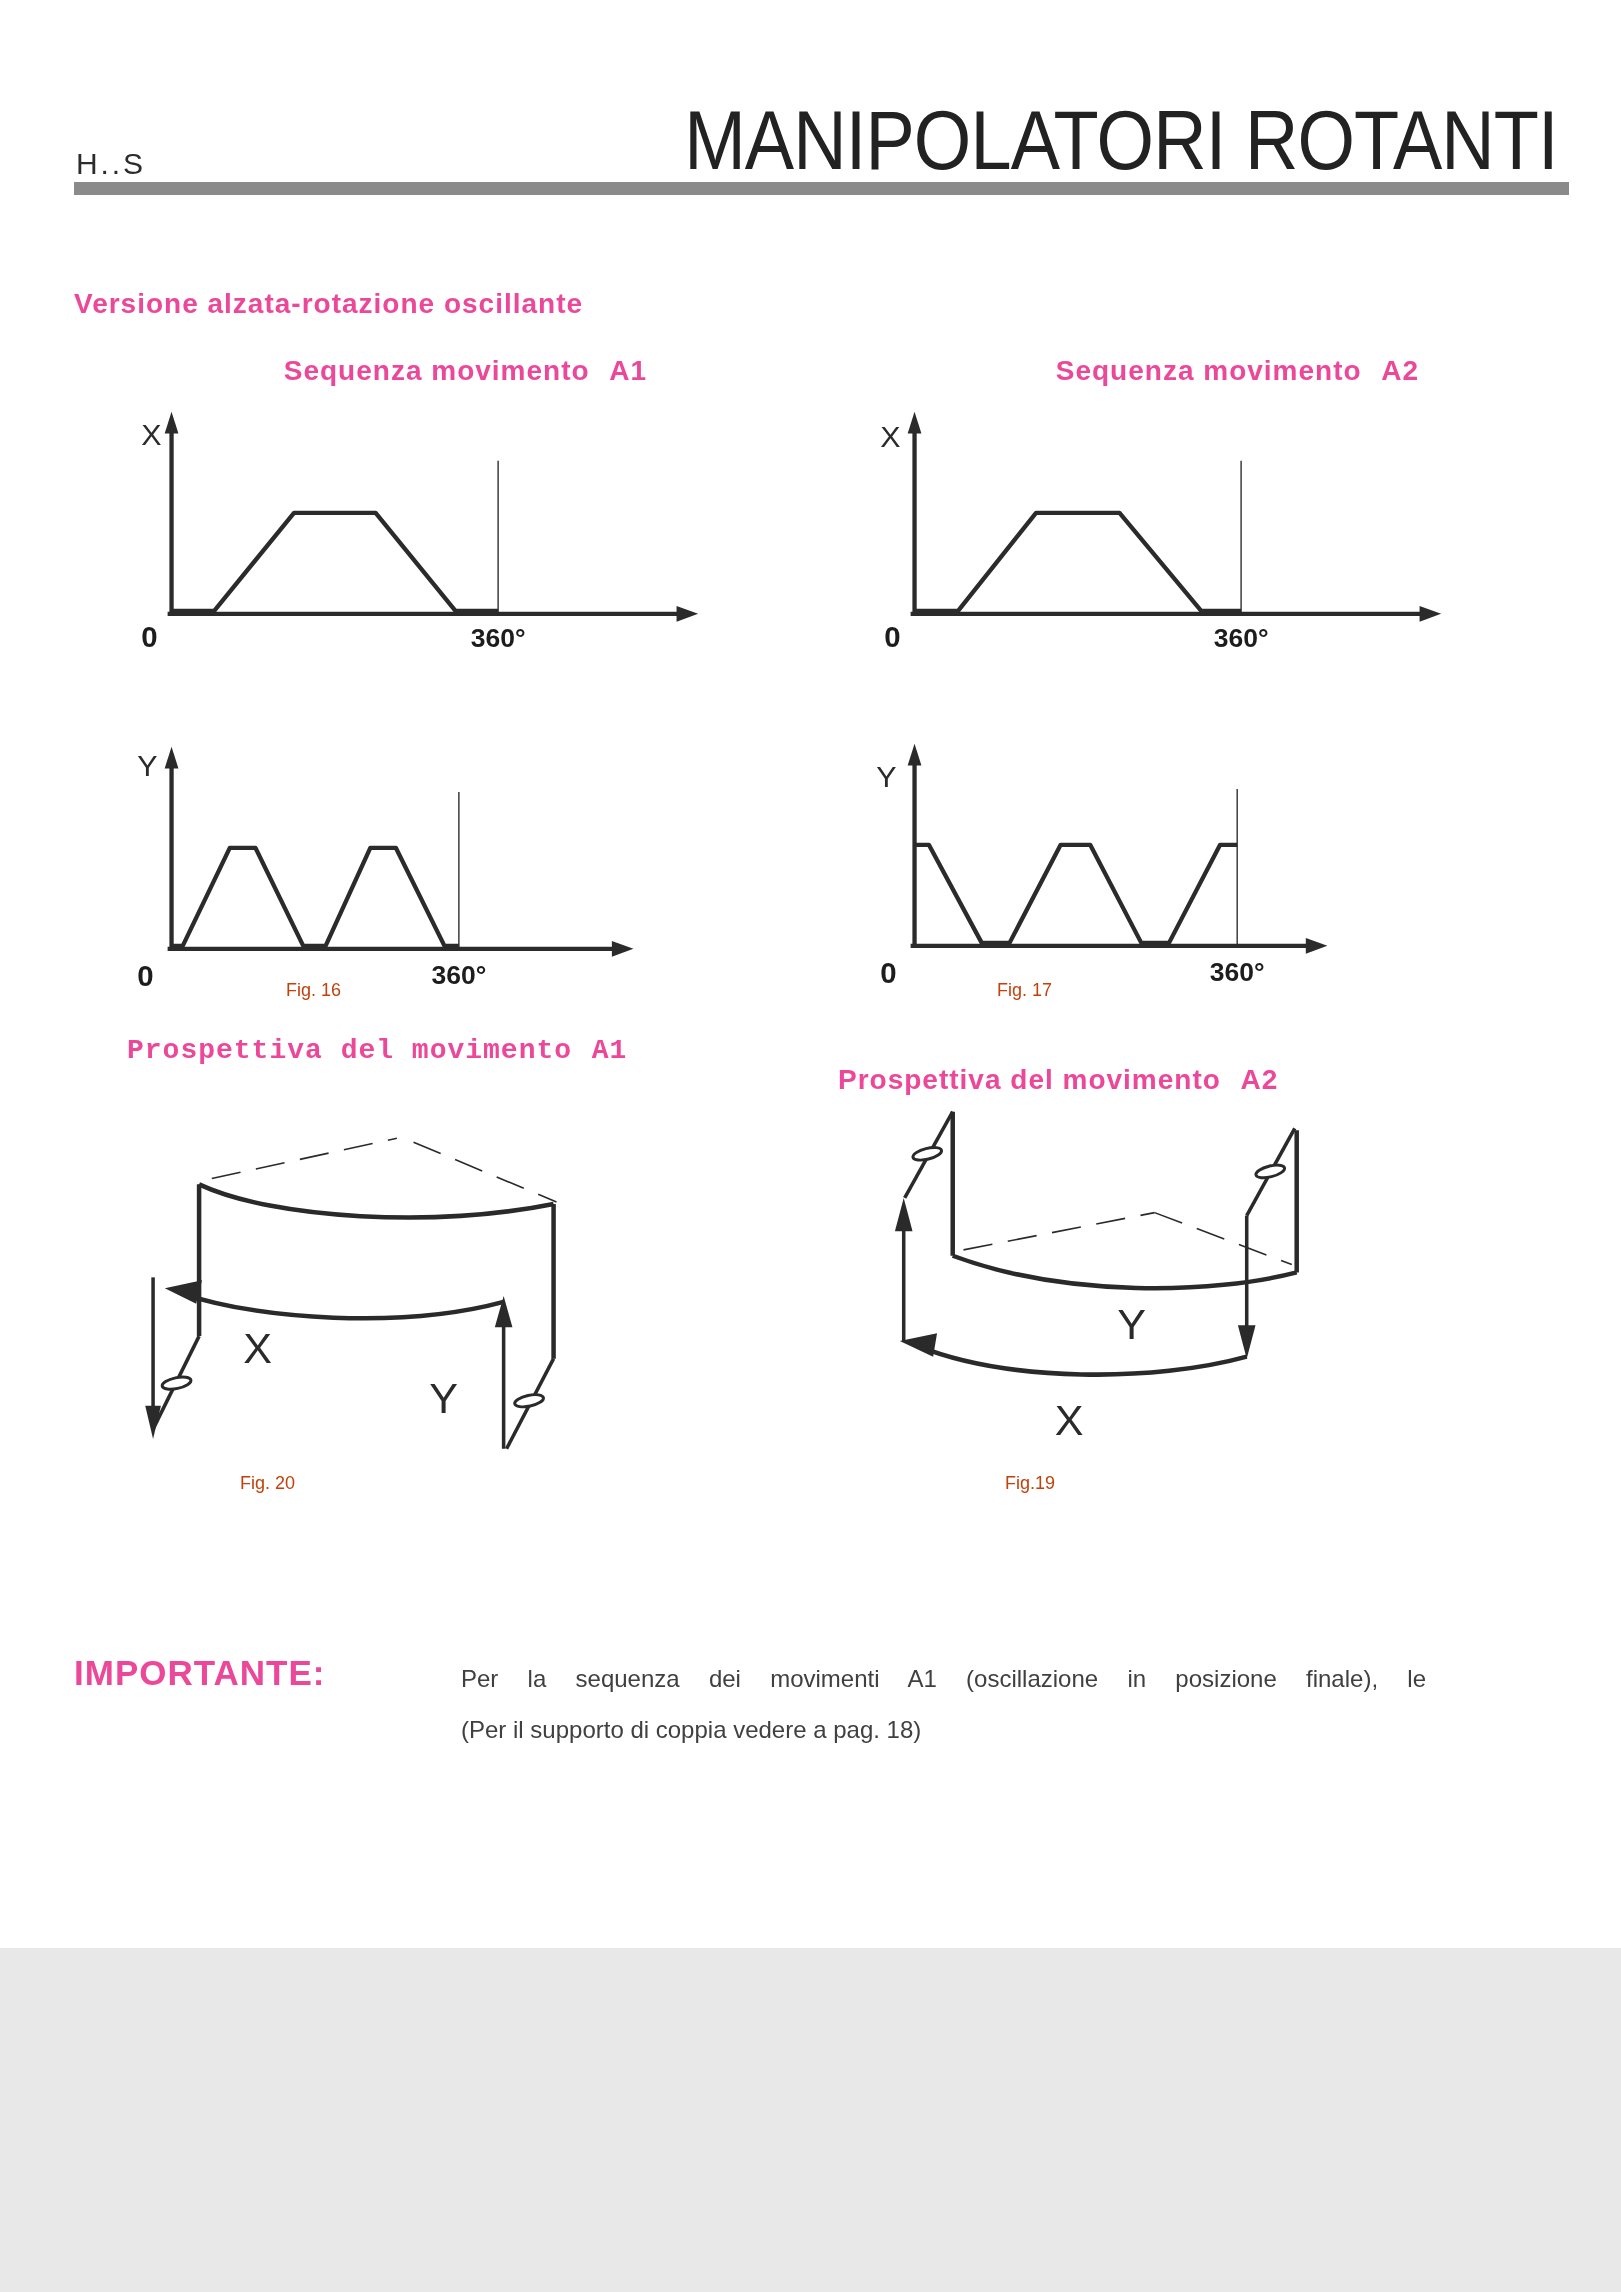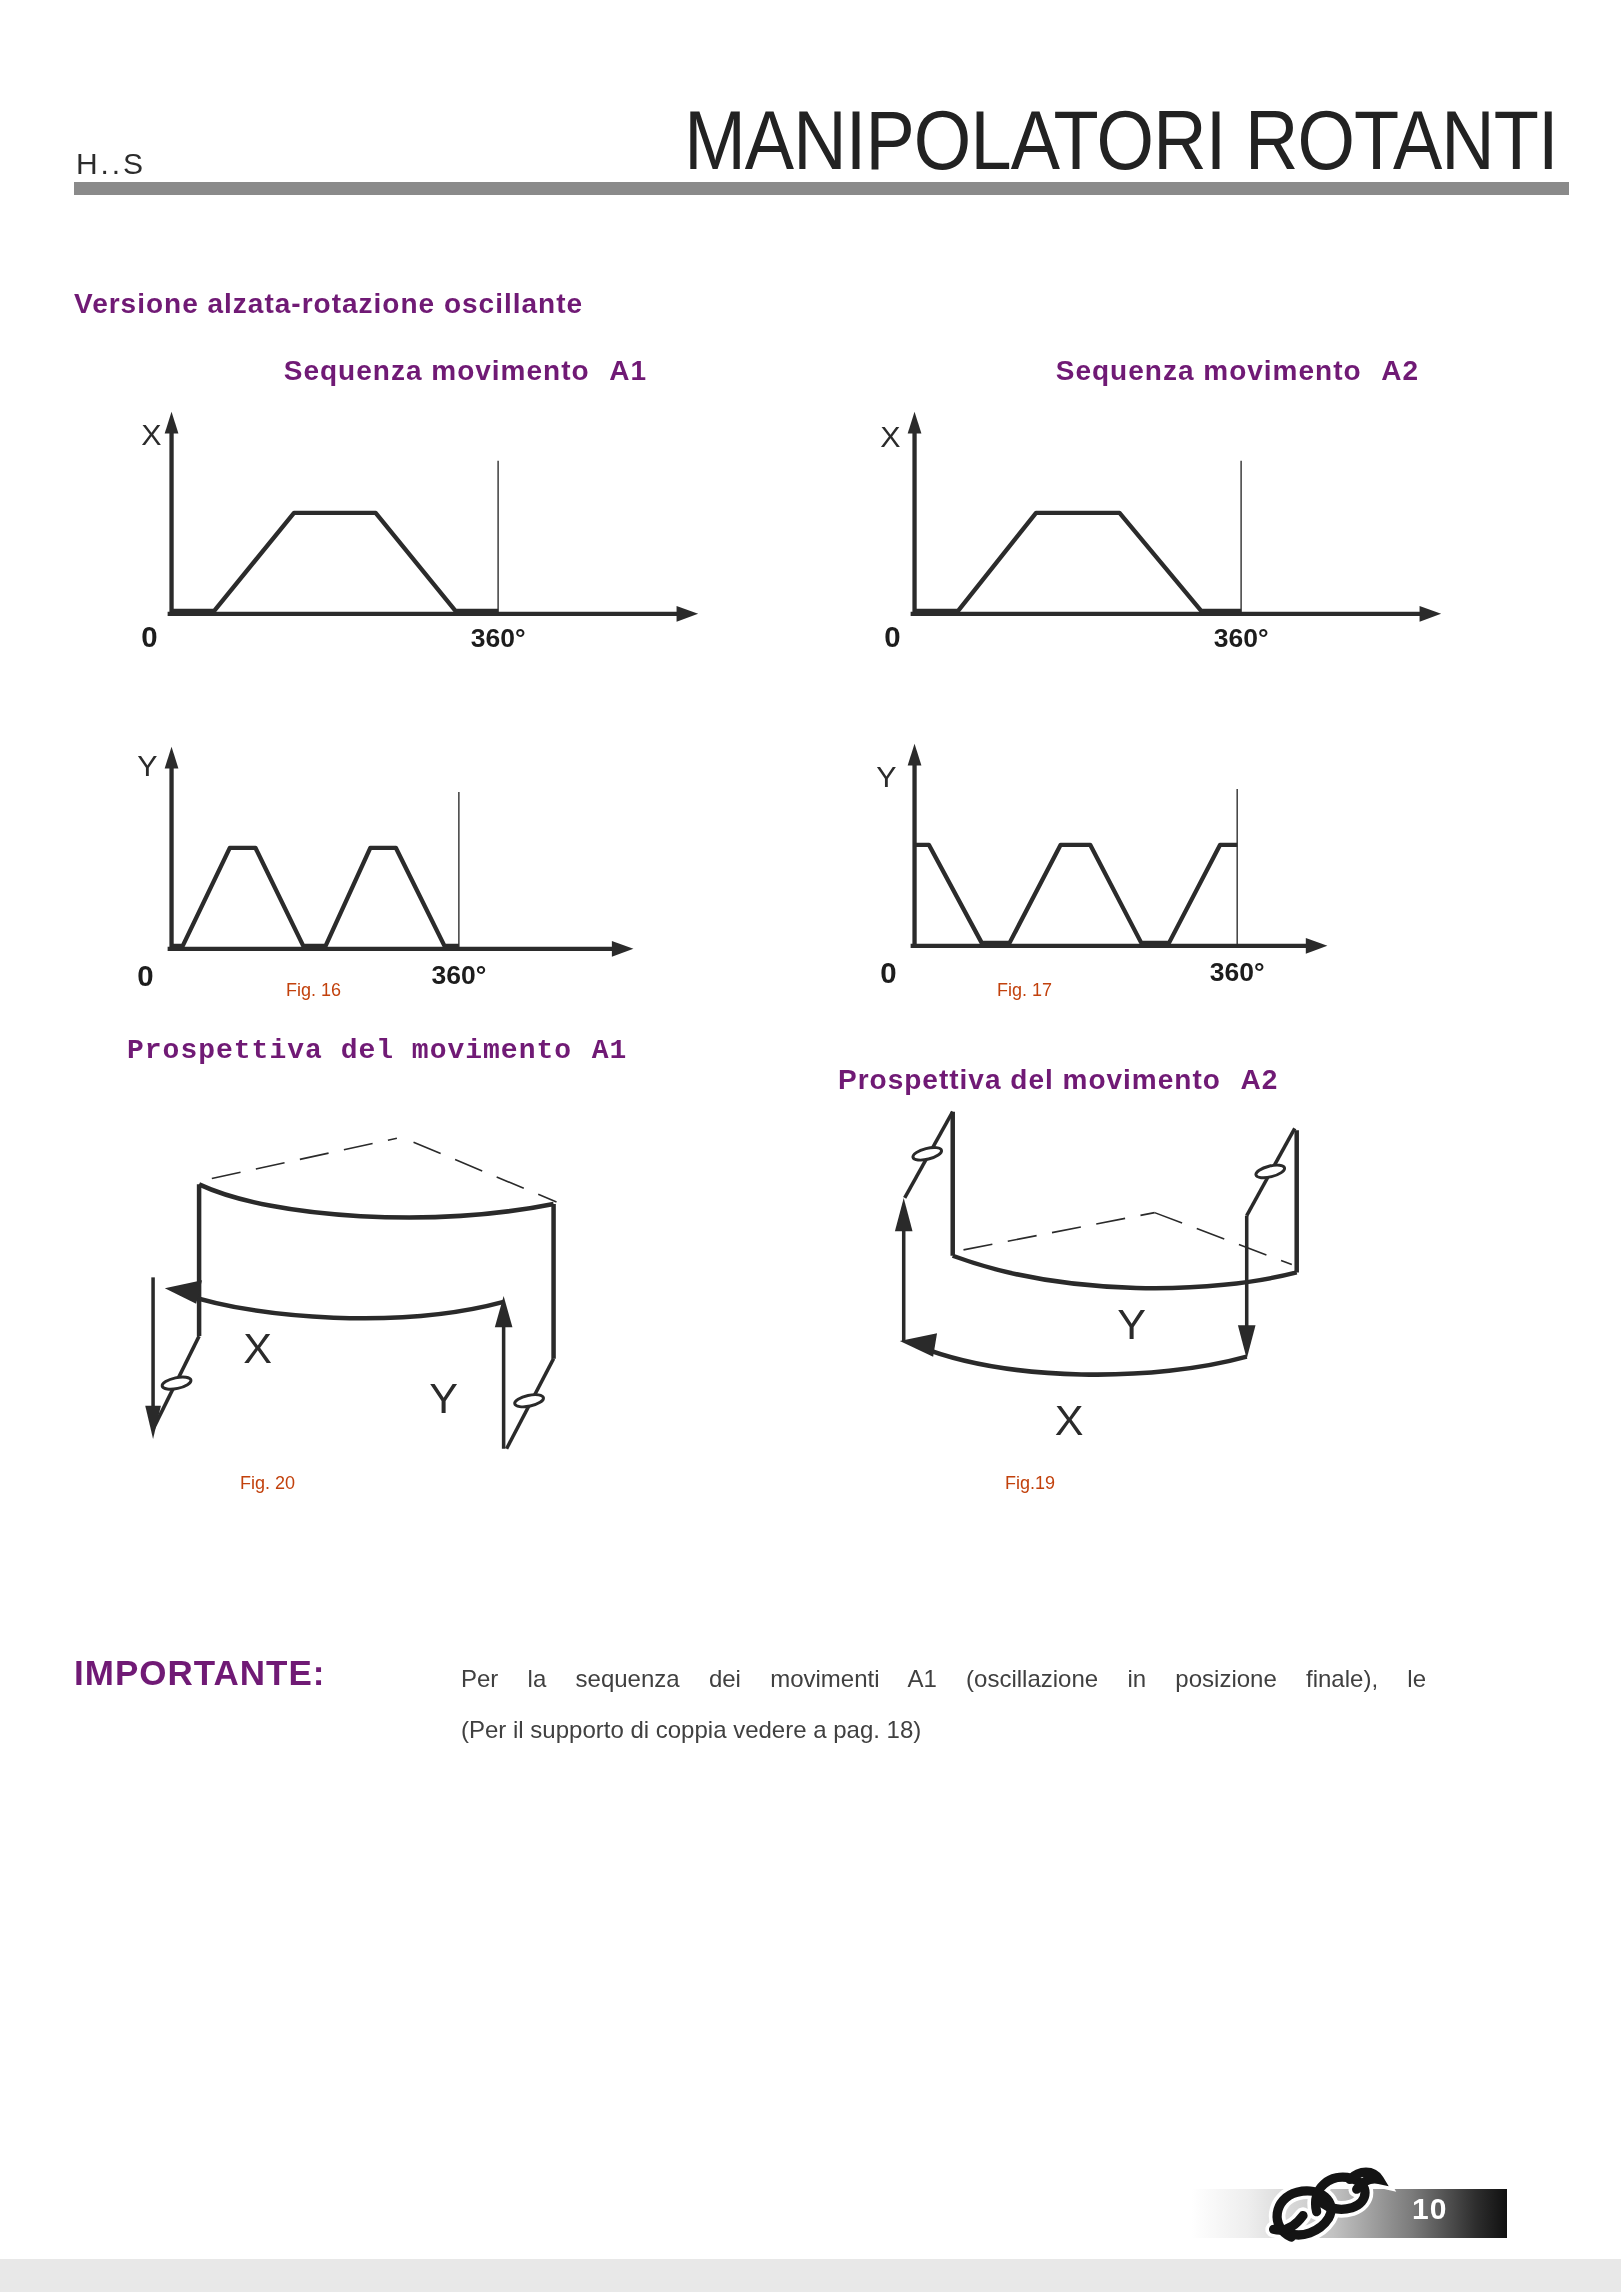--- a/index.html
+++ b/index.html
@@ -1,32 +1,32 @@
 <!DOCTYPE html>
 <html><head>
 <meta charset="utf-8">
 <style>
   html,body{margin:0;padding:0;background:#e8e8e8;}
   .page{
-    position:relative;width:1621px;height:2259px;margin:0 auto;
+    position:relative;width:1621px;height:1948px;margin:0 auto;
     background:#ffffff;overflow:hidden;
     font-family:"Liberation Sans", sans-serif;color:#2b2b2b;
   }
   .abs{position:absolute;}
 
   
   .product-code{left:76px;top:147px;font-size:30px;letter-spacing:2.9px;color:#2c2c2c;font-weight:400;}
   .doc-title{
     right:63px;top:92px;font-size:84px;font-weight:400;color:#222;
     letter-spacing:-1px;transform:scaleX(0.88);transform-origin:right center;white-space:nowrap;
   }
   .head-rule{left:74px;top:182px;width:1495px;height:12.7px;background:#8a8a8a;}
 
   
-  .gray-head{color:#701a75;font-weight:bold;white-space:nowrap;}
+  .gray-head{color:#ec4899;font-weight:bold;white-space:nowrap;}
   .section-title{left:74px;top:288px;font-size:28px;letter-spacing:1px;}
   .seq-head{top:355px;width:510px;text-align:right;font-size:28px;letter-spacing:1px;}
   .seq-a1{left:137px;}
   .seq-a2{left:909px;}
   .persp-head{font-size:28px;letter-spacing:1px;}
   .persp-a1{left:127px;top:1035px;font-family:Liberation Mono, monospace;}
   .persp-a2{left:838px;top:1064px;}
   .gap2{display:inline-block;width:19.6px;}
 
   

